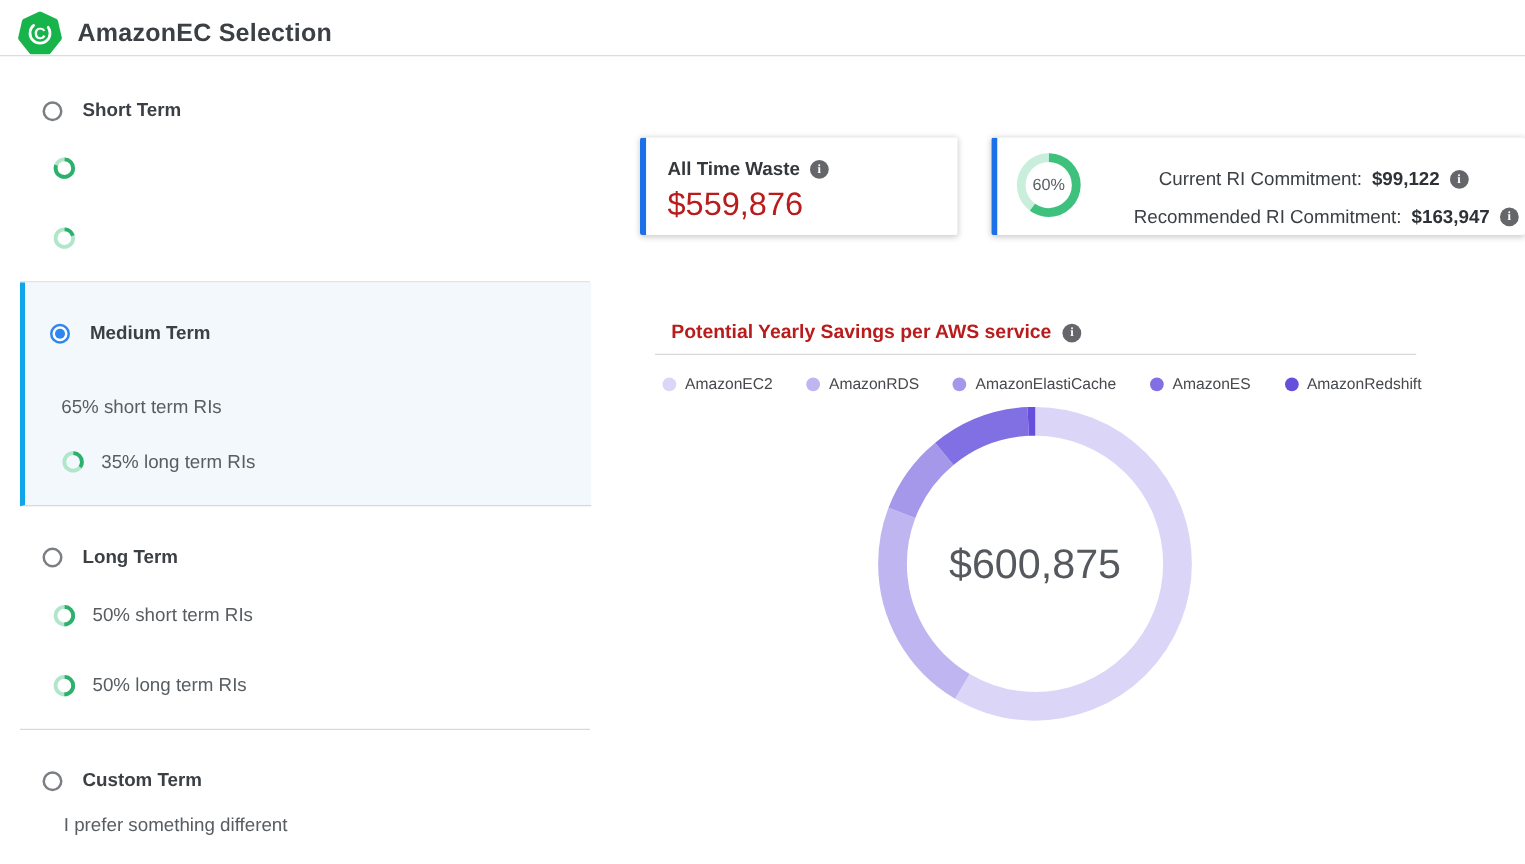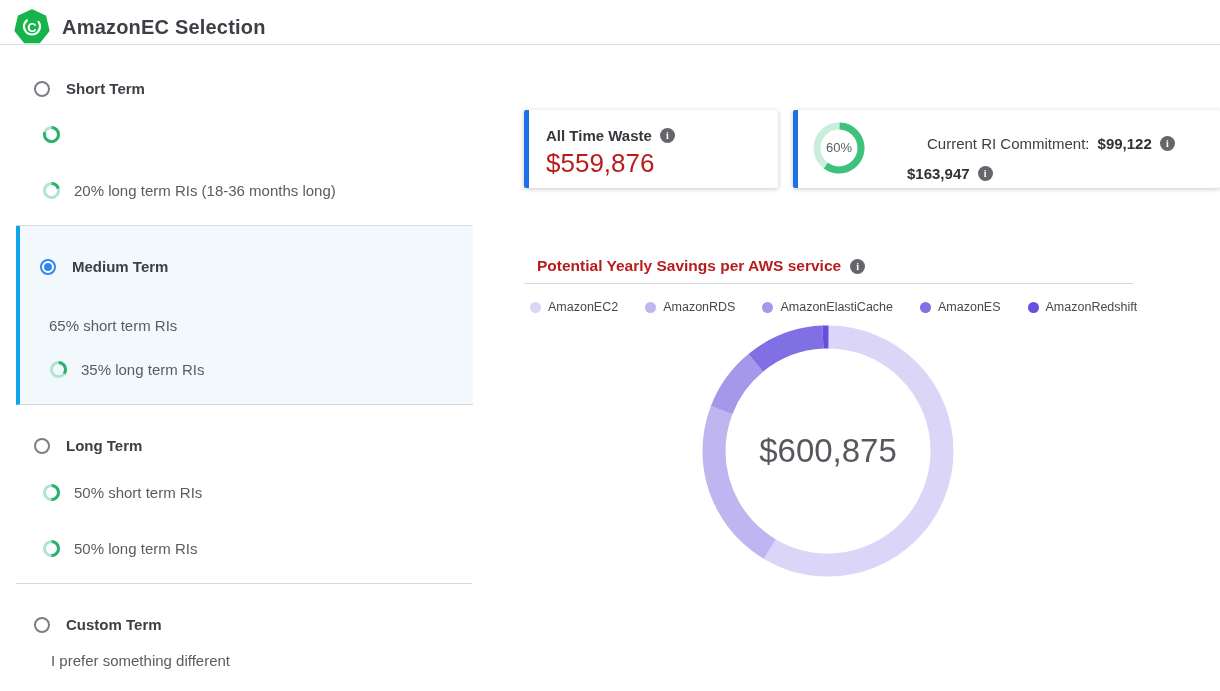--- a/index.html
+++ b/index.html
@@ -24,21 +24,21 @@
   .opt-head{display:flex;align-items:center;gap:16px;cursor:pointer;}
   .opt-label{font-size:15px;font-weight:700;color:#3c4045;}
   .alloc{display:flex;align-items:center;gap:13px;height:19px;}
   .alloc-label{font-size:15px;color:#585d61;}
   .option-box{left:16px;top:226px;width:457px;height:179px;box-sizing:border-box;}
   .option-box.selected{background:#f3f8fd;border-left:4px solid #0ea5e9;border-bottom:1px solid #d9d9d9;}
   .custom-desc{font-size:15px;color:#585d61;}
   
   .card{background:#fff;box-shadow:0 1px 5px rgba(0,0,0,.22);border-radius:2px;box-sizing:border-box;}
   .card-accent{border-left:5px solid #1c70e8;}
-  .card1{left:524px;top:110px;width:254px;height:78px;}
+  .card1{left:512px;top:110px;width:254px;height:78px;}
   .card2{left:793px;top:110px;width:427px;height:78px;}
   .card-label-row{display:flex;align-items:center;gap:8px;}
   .card-label{font-size:15px;font-weight:700;color:#34383c;}
   .card-value{font-size:26px;color:#b91c1c;text-align:center;}
   .info-icon{width:15px;height:15px;border-radius:50%;background:#646669;color:#fff;
        font:bold 10px/15px "Liberation Serif",serif;text-align:center;display:inline-block;
        flex:0 0 auto;cursor:pointer;}
   .commit-row{display:flex;align-items:center;gap:8px;font-size:15px;color:#3c4045;white-space:nowrap;}
   .commit-value{font-weight:700;color:#2e3236;}
   .gauge-wrap{left:15px;top:12px;width:52px;height:52px;}
@@ -76,21 +76,20 @@
   <svg width="19" height="19" viewBox="0 0 20 20">
       <circle cx="10" cy="10" r="7.4" fill="none" stroke="#b0e6c9" stroke-width="3.2" stroke-dasharray="46.49557127312894 0" stroke-dashoffset="11.623892818282235"></circle>
       <circle cx="10" cy="10" r="7.4" fill="none" stroke="#2bb16b" stroke-width="3.2" stroke-dasharray="37.19645701850315 9.299114254625785" stroke-dashoffset="-34.8716784548467"></circle>
     </svg>
 </div>
 <div class="abs alloc" style="left:42px;top:181px;">
   <svg width="19" height="19" viewBox="0 0 20 20">
       <circle cx="10" cy="10" r="7.4" fill="none" stroke="#b0e6c9" stroke-width="3.2" stroke-dasharray="46.49557127312894 0" stroke-dashoffset="11.623892818282235"></circle>
       <circle cx="10" cy="10" r="7.4" fill="none" stroke="#2bb16b" stroke-width="3.2" stroke-dasharray="9.299114254625788 37.19645701850315" stroke-dashoffset="-34.8716784548467"></circle>
     </svg>
-  <span class="alloc-label">20% long term RIs (18-36 months long)</span>
 </div>
 <div class="abs side-divider" style="top:225px;"></div>
 
 <div class="abs option-box selected">
   <div class="abs opt-head" style="left:20px;top:32px;">
     <span class="radio selected"></span>
     <span class="opt-label">Medium Term</span>
   </div>
   <div class="abs alloc" style="left:29px;top:78px;flex-direction:column;">
     <svg width="19" height="19" viewBox="0 0 20 20">
@@ -147,20 +146,21 @@
       <circle cx="26" cy="26" r="22" fill="none" stroke="#c9efdc" stroke-width="7" stroke-dasharray="138.23007675795088 0" stroke-dashoffset="34.55751918948772"></circle>
       <circle cx="26" cy="26" r="22" fill="none" stroke="#3fc17e" stroke-width="7" stroke-dasharray="82.93804605477052 55.29203070318036" stroke-dashoffset="-103.67255756846316"></circle>
     </svg>
   <div class="abs gauge-label">60%</div>
   <div class="abs commit-row" style="left:129px;top:25px;">
     <span>Current RI Commitment:</span>
     <span class="commit-value">$99,122</span>
     <span class="info-icon">i</span>
   </div>
   <div class="abs commit-row" style="left:109px;top:55px;">
+    <span>Recommended RI Commitment:</span>
     <span class="commit-value">$163,947</span>
     <span class="info-icon">i</span>
   </div>
 </div>
 
 <div class="abs chart-title-row" style="left:537px;top:257px;">
   <span class="chart-title">Potential Yearly Savings per AWS service</span>
   <span class="info-icon">i</span>
 </div>
 <div class="abs chart-divider"></div>

